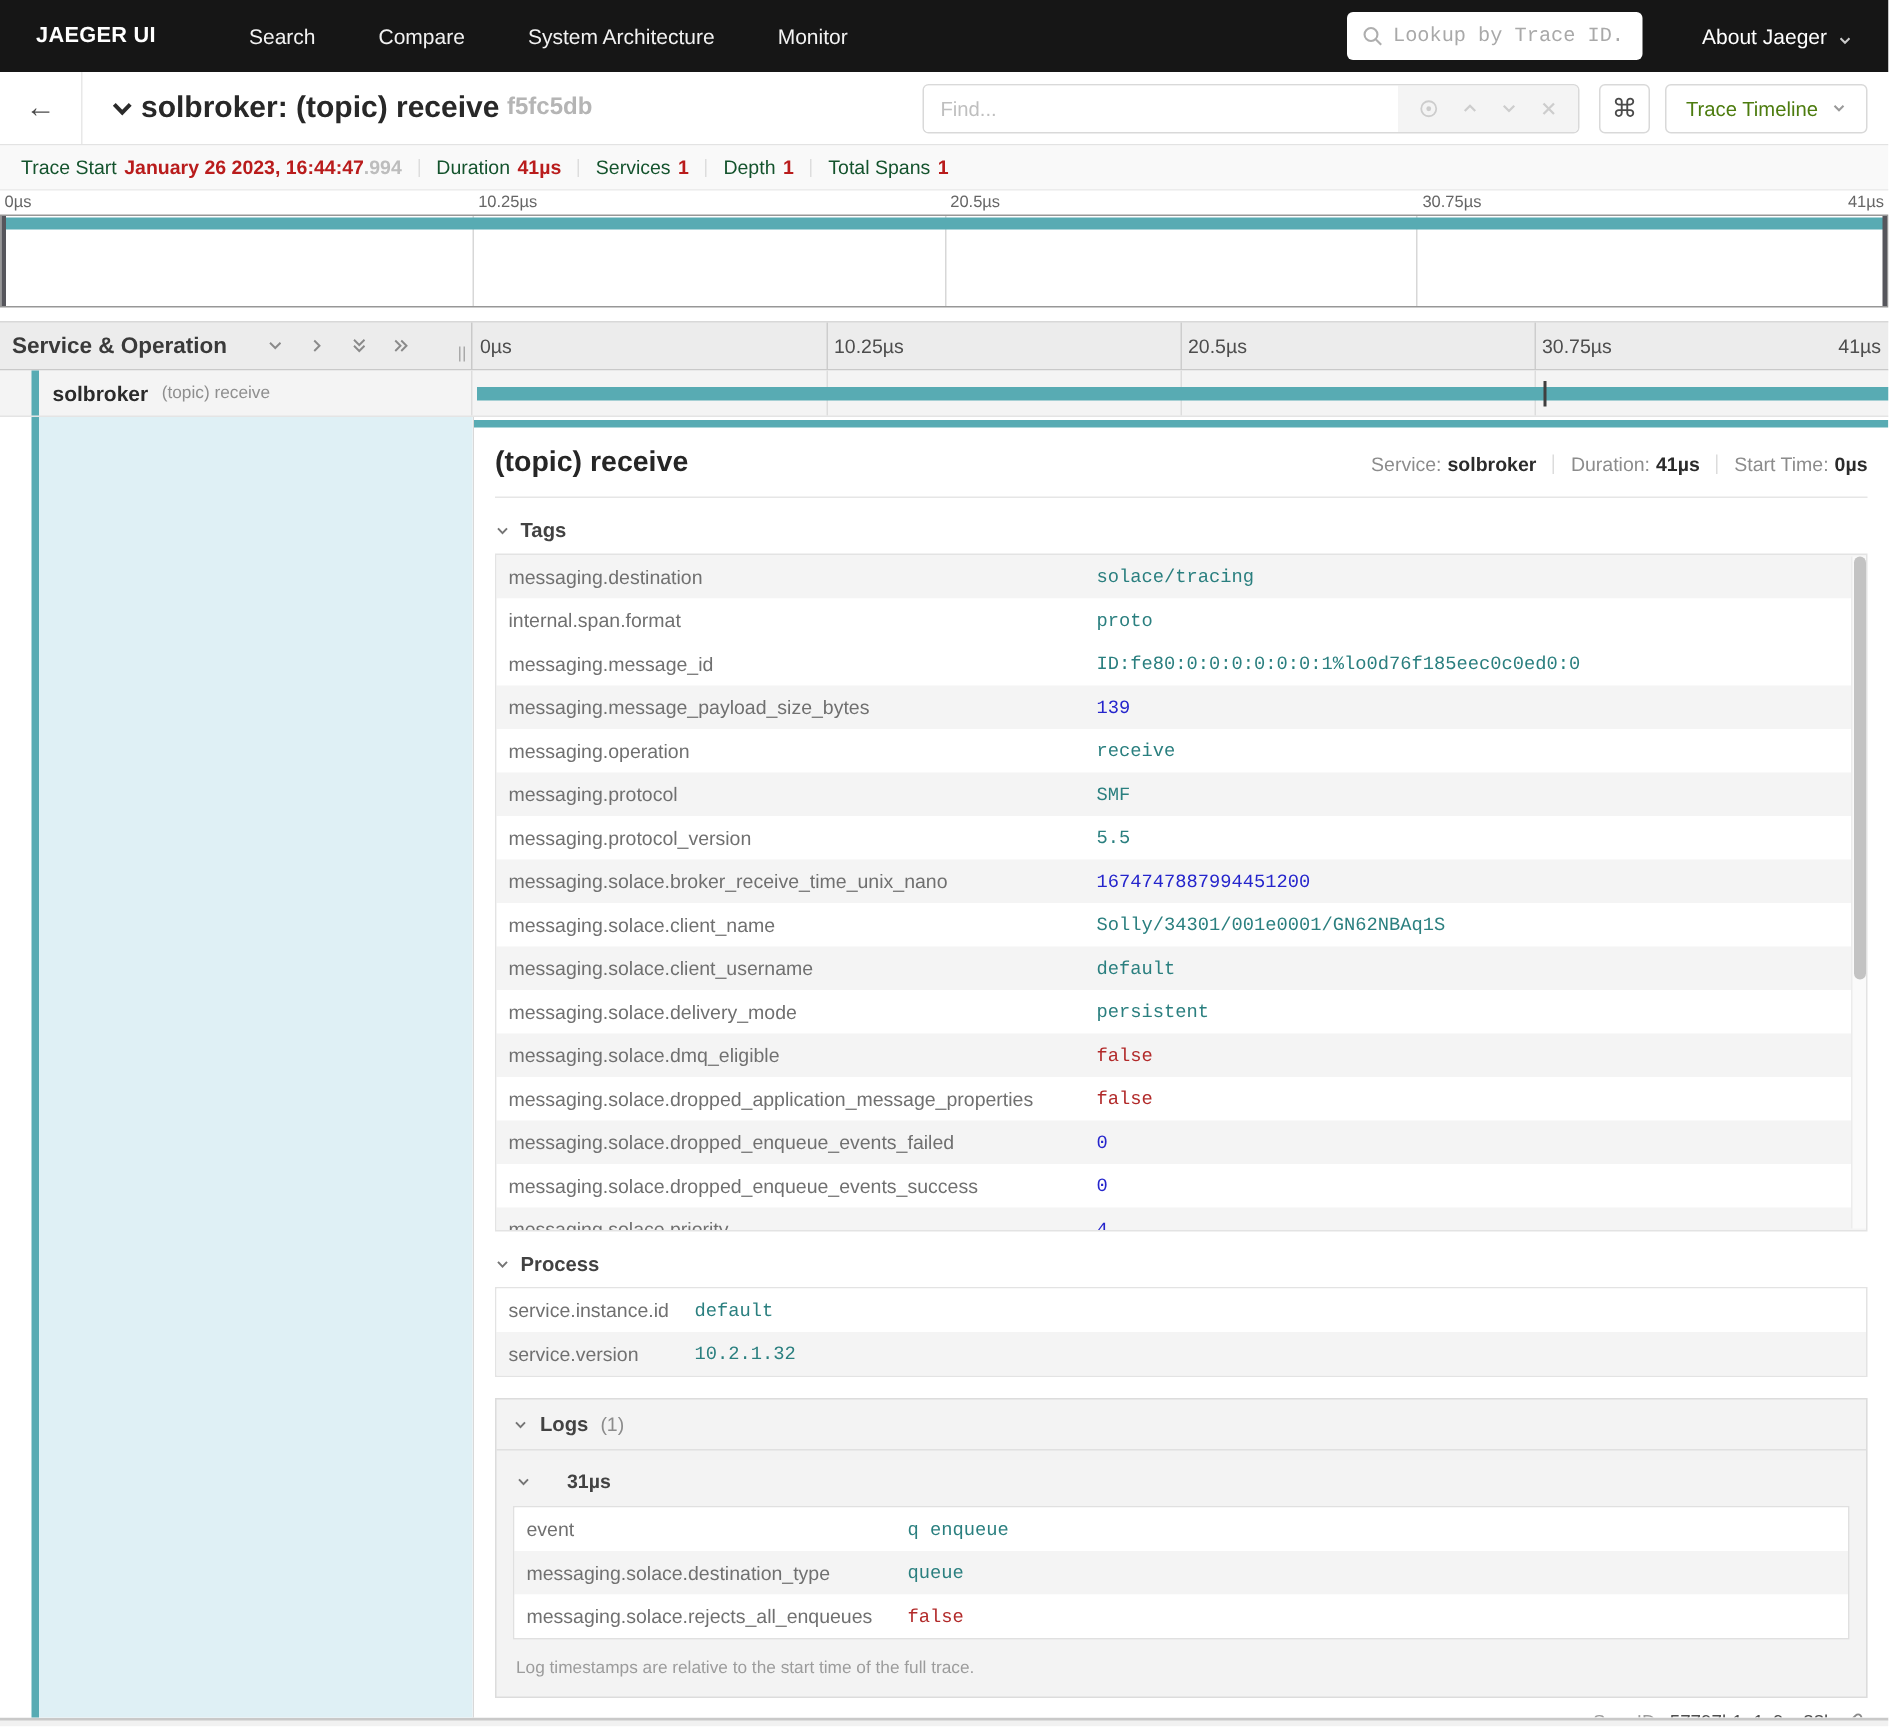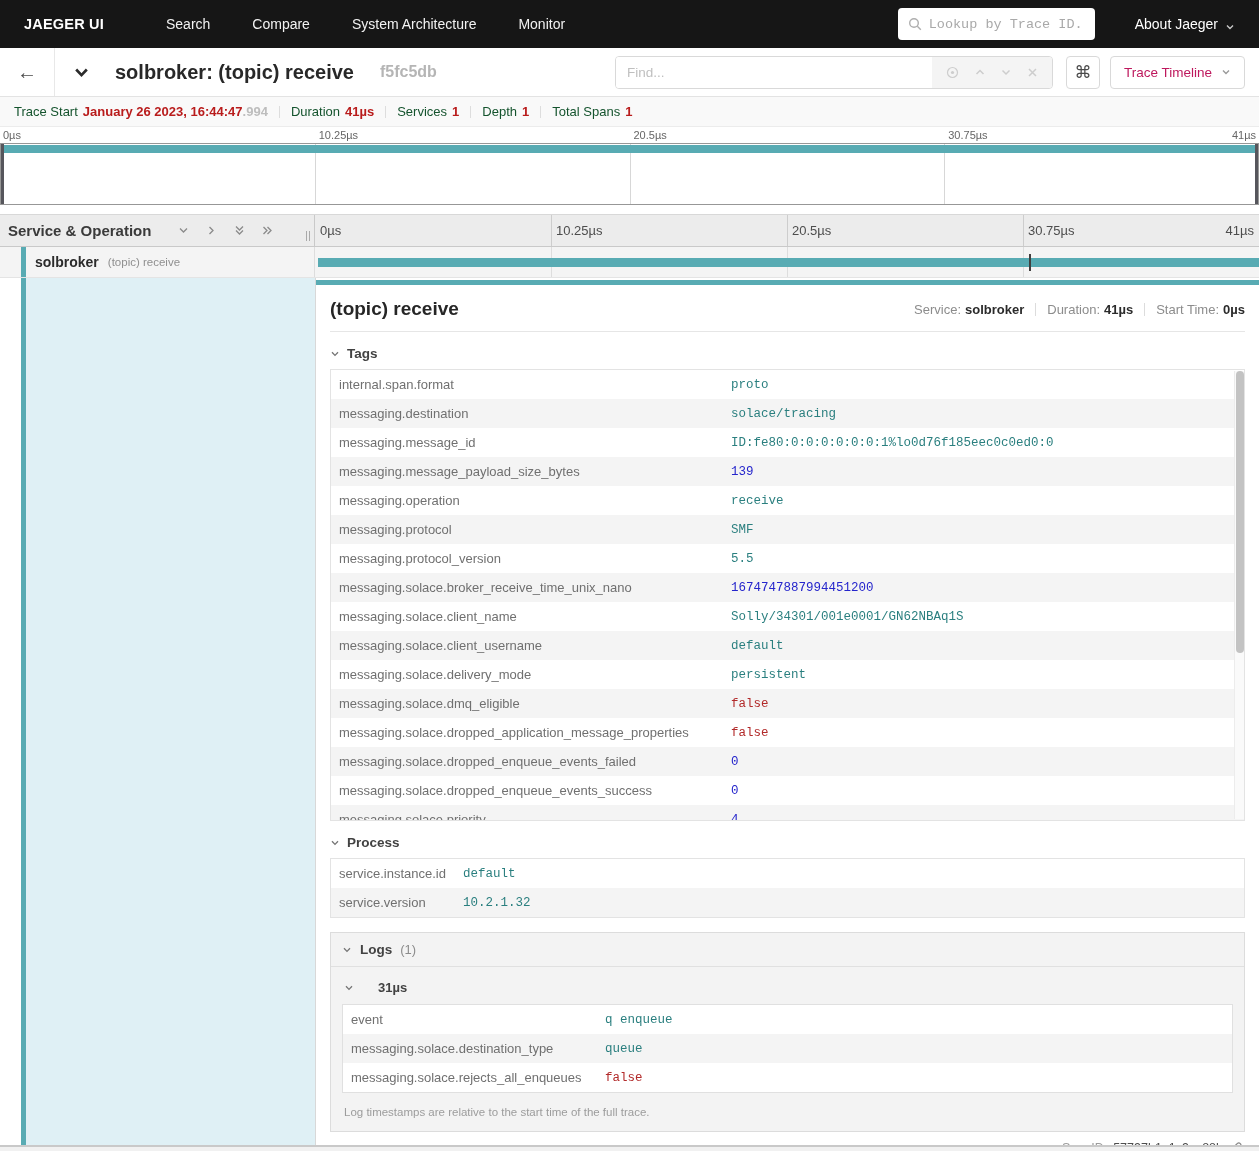--- a/index.html
+++ b/index.html
@@ -12,30 +12,30 @@
   .brand{font-weight:bold;font-size:14.5px;margin-right:62px;letter-spacing:.2px}
   .nav-item{font-size:14px;color:#f2f2f2;margin-right:42px;cursor:pointer;white-space:nowrap}
   .lookup{margin-left:auto;width:197px;height:32px;background:#fff;border-radius:4px;display:flex;align-items:center;padding:0 10px;gap:7px}
   .lookup input{border:0;outline:0;font-size:13.5px;color:#b91c1c;width:100%;font-family:Liberation Mono, monospace}
   .lookup input::placeholder{color:#a9a9a9}
   .about{margin-left:40px;margin-right:0;font-size:14px;display:flex;align-items:flex-end;gap:7px;white-space:nowrap}
 
   
   .trace-bar{height:49px;border-bottom:1px solid #e3e3e3;display:flex;align-items:center;background:#fff}
   .back-btn{width:55px;height:100%;border-right:1px solid #e8e8e8;display:flex;align-items:center;justify-content:center;font-size:20px;color:#4a4a4a;background:#fff;cursor:pointer}
-  .title-wrap{display:flex;align-items:center;margin-left:18px;gap:25px}
+  .title-wrap{display:flex;align-items:center;margin-left:18px;gap:4px}
   .trace-title{font-size:20px;font-weight:bold;color:#282828}
   .trace-id{font-size:16px;font-weight:bold;color:#b5b5b5;margin-left:1px}
   .tools{margin-left:auto;display:flex;align-items:center;margin-right:14px}
   .find-bar{width:438px;height:33px;border:1px solid #d9d9d9;border-radius:4px;display:flex;overflow:hidden;background:#fff}
   .find-input{flex:1;border:0;outline:0;padding:0 11px;font-size:13.5px;color:#333;font-family:"Liberation Sans",sans-serif}
   .find-input::placeholder{color:#bfbfbf}
   .find-ctrls{width:120px;background:#f4f4f4;display:flex;align-items:center;justify-content:space-evenly}
   .kbd-btn{width:34px;height:33px;border:1px solid #d9d9d9;border-radius:4px;margin-left:13px;display:flex;align-items:center;justify-content:center;font-size:17px;color:#4a4a4a;background:#fff;cursor:pointer}
-  .view-btn{height:33px;border:1px solid #d9d9d9;border-radius:4px;margin-left:10px;display:flex;align-items:center;padding:0 13px;font-size:13.5px;color:#be185d;gap:9px;background:#fff;cursor:pointer;white-space:nowrap}
+  .view-btn{height:33px;border:1px solid #d9d9d9;border-radius:4px;margin-left:10px;display:flex;align-items:center;padding:0 13px;font-size:13.5px;color:#4d7c0f;gap:9px;background:#fff;cursor:pointer;white-space:nowrap}
 
   
   .meta-bar{height:30px;background:#f9f9f9;border-bottom:1px solid #ececec;display:flex;align-items:center;padding-left:14px;font-size:13px;white-space:nowrap}
   .meta-label{color:#14532d;margin-right:5px}
   .meta-value{font-weight:bold;color:#b91c1c}
   .meta-dim{font-weight:bold;color:#bdbdbd}
   .meta-sep{width:1px;height:12px;background:#ddd;margin:0 11px}
 
   
   .mm-labels{position:relative;height:16px;font-size:11px;color:#666}
@@ -329,28 +329,28 @@
         <div class="sec-head">
           <span>
             <svg width="10" height="10" viewBox="0 0 10 10">
                 <path d="M2 3.2 L5 6.4 L8 3.2" fill="none" stroke="#757575" stroke-width="1.3"></path>
               </svg>
           </span>
           <span class="sec-title">Tags</span>
         </div>
         <div class="kv-table tags-table">
 
+            <div class="kv-row alt">
+              <span class="kv-key">messaging.destination</span>
+              <span class="kv-val val-string">solace/tracing</span>
+            </div>
+
             <div class="kv-row">
               <span class="kv-key">internal.span.format</span>
               <span class="kv-val val-string">proto</span>
-            </div>
-
-            <div class="kv-row alt">
-              <span class="kv-key">messaging.destination</span>
-              <span class="kv-val val-string">solace/tracing</span>
             </div>
 
             <div class="kv-row">
               <span class="kv-key">messaging.message_id</span>
               <span class="kv-val val-string">ID:fe80:0:0:0:0:0:0:1%lo0d76f185eec0c0ed0:0</span>
             </div>
 
             <div class="kv-row alt">
               <span class="kv-key">messaging.message_payload_size_bytes</span>
               <span class="kv-val val-number">139</span>

